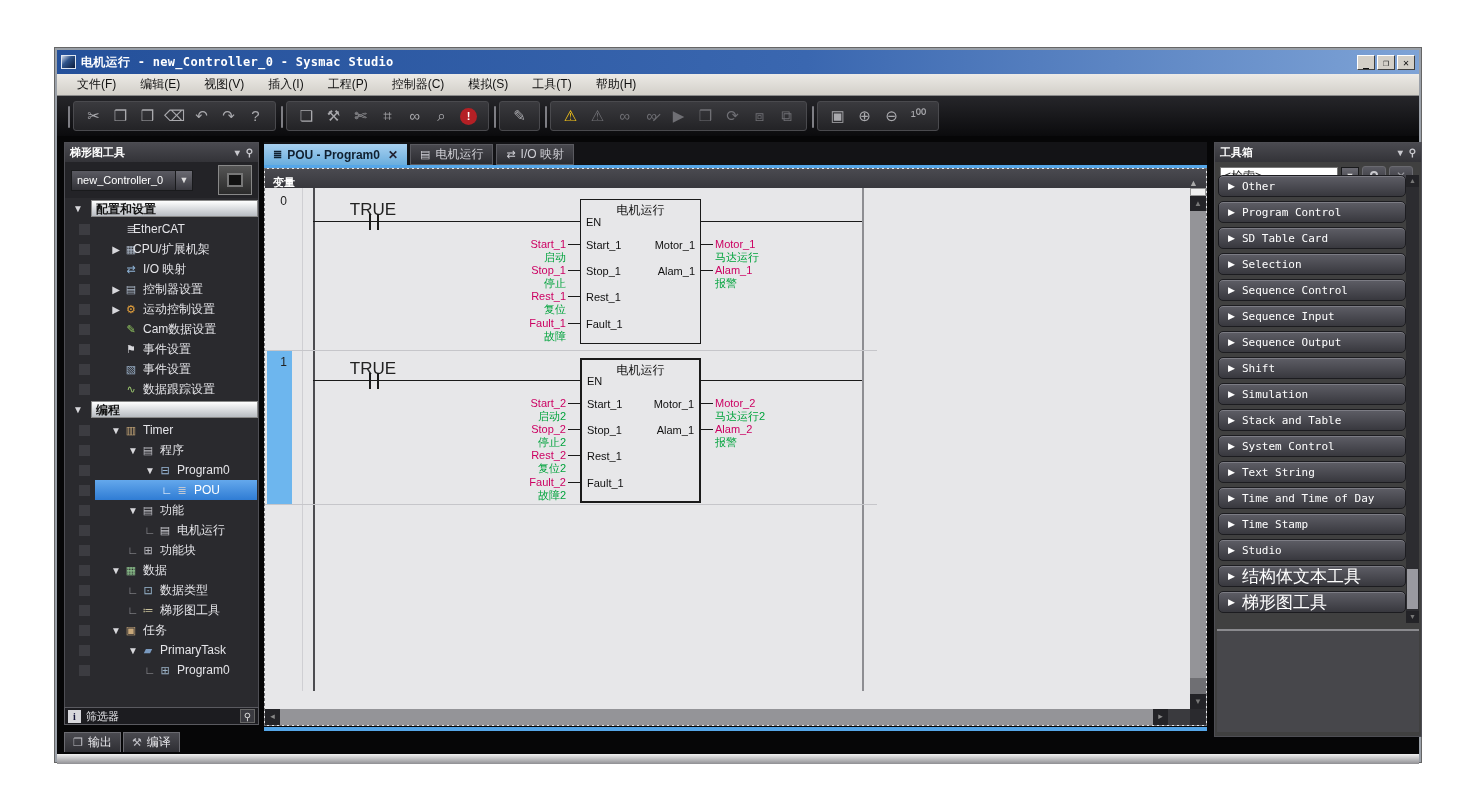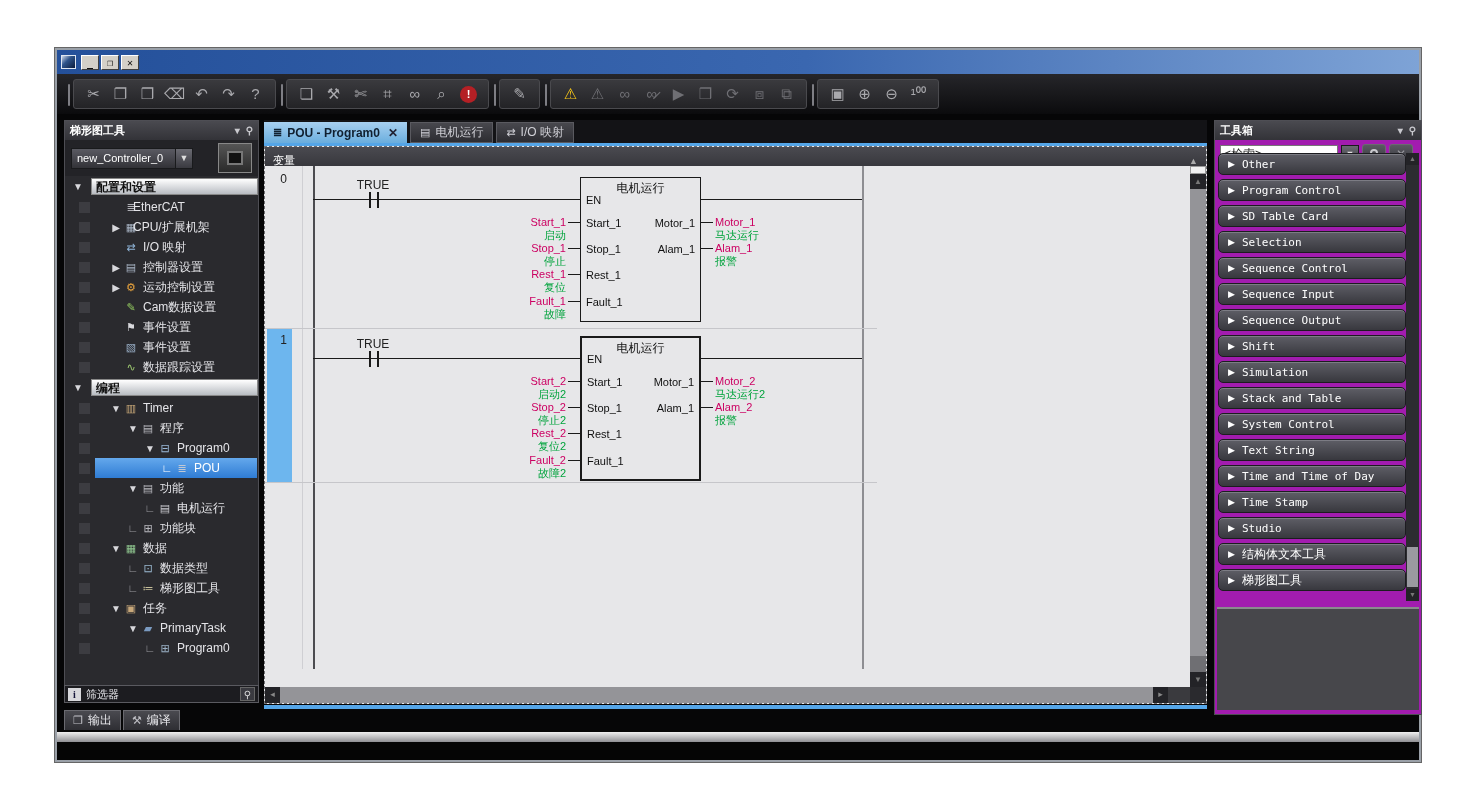--- a/index.html
+++ b/index.html
@@ -66,33 +66,33 @@
   
   .editor { position:absolute; left:207px; top:6px; width:943px; height:588px; }
   .tabs { height:23px; display:flex; align-items:flex-end; background:#131316; }
   .tab { height:21px; display:flex; align-items:center; padding:0 9px; font-size:12px; margin-right:3px; }
   .tab.active { background:linear-gradient(#a8d0f0,#6aaede); color:#102030; font-weight:bold; }
   .tab.inactive { background:linear-gradient(#48484e,#2c2c31); border:1px solid #5a5a60; color:#d0d0d6; }
   .tab .tic { margin-right:5px; font-size:11px; }
   .tab .close { margin-left:8px; font-weight:bold; color:#223; }
   .tab-underline { height:3px; background:#55a6e8; }
   .editor-body { position:relative; height:558px; border:1px dashed #707074; background:#e7e7e9; }
-  .varbar { height:27px; background:linear-gradient(#4a4a50,#303035); color:#fff; font-size:11px; font-weight:normal; display:flex; align-items:center; padding:0 8px; }
+  .varbar { height:27px; background:linear-gradient(#4a4a50,#303035); color:#fff; font-size:11px; font-weight:bold; display:flex; align-items:center; padding:0 8px; }
   .varbar .tri { margin-left:auto; color:#aaa; font-size:9px; }
   .ladder { position:absolute; left:0; top:19px; width:925px; height:521px; background:#e7e7e9; overflow:hidden; }
 
   .rail-left { position:absolute; left:48px; top:0; width:2px; height:503px; background:#4c4c50; }
   .rail-right { position:absolute; left:597px; top:0; width:2px; height:503px; background:#8e8e92; }
   .numcol-line { position:absolute; left:37px; top:0; width:1px; height:503px; background:#cfcfd3; }
   .rung-sep { position:absolute; left:0; width:612px; height:1px; background:#c6c6ca; }
   .rnum { position:absolute; left:0; width:37px; text-align:center; font-size:12px; color:#222; }
   .sel-strip { position:absolute; left:2px; width:25px; background:#6db6ee; }
   .wire { position:absolute; height:1px; background:#1a1a1a; }
   .contact-bar { position:absolute; width:2px; height:16px; background:#1a1a1a; }
-  .contact-label { position:absolute; width:80px; text-align:center; font-size:12px; color:#222; }
+  .contact-label { position:absolute; width:80px; text-align:center; font-size:17px; color:#222; }
   .fblock { position:absolute; left:315px; width:121px; background:#e7e7e9; border:1px solid #1a1a1a; }
   .fblock.thick { border-width:2px; }
   .fb-title { position:absolute; left:0; right:0; text-align:center; font-size:12px; color:#111; top:2px; }
   .fb-en { position:absolute; left:5px; font-size:11px; color:#111; }
   .fb-pin-l { position:absolute; left:5px; font-size:11px; color:#111; }
   .fb-pin-r { position:absolute; right:5px; font-size:11px; color:#111; }
   .arg-in { position:absolute; width:150px; text-align:right; font-size:11px; }
   .arg-out { position:absolute; left:450px; width:160px; text-align:left; font-size:11px; }
   .arg-name { color:#cc0062; }
   .arg-comment { color:#00a33c; }
@@ -103,55 +103,67 @@
   .vscroll .topbox { position:absolute; top:0; left:0; right:0; height:8px; background:#f0f0f0; border:1px solid #999; }
   .vscroll .abox { position:absolute; left:0; right:0; height:15px; background:#232327; color:#777; text-align:center; font-size:8px; line-height:15px; }
   .vscroll .thumb { position:absolute; left:0; right:0; top:23px; height:467px; background:#949498; }
   .hscroll { position:absolute; left:0; bottom:0; height:16px; width:925px; background:#3a3a3e; }
   .hscroll .abox { position:absolute; top:0; width:15px; height:16px; background:#232327; color:#888; text-align:center; font-size:9px; line-height:15px; }
   .hscroll .thumb { position:absolute; left:15px; width:873px; top:0; height:16px; background:#949498; }
   .hcorner { position:absolute; right:0; bottom:0; width:16px; height:16px; background:#2a2a2e; }
   .editor-bottomline { height:4px; background:#55a6e8; margin-top:1px; }
 
   
-  .toolbox { position:absolute; left:1157px; top:6px; width:208px; height:595px; background:#a21caf; border:1px solid #4e4e54; }
+  .toolbox { position:absolute; left:1157px; top:6px; width:208px; height:595px; background:#404040; border:1px solid #4e4e54; }
   .tbx-search { display:flex; align-items:center; padding:4px 4px 4px 5px; gap:3px; }
   .tbx-input { width:118px; height:19px; background:#fff; border:1px solid #777; font-size:12px; color:#222; padding:1px 3px; font-family:"Liberation Sans", sans-serif; }
   .tbx-dd { width:18px; height:19px; background:linear-gradient(#6a6a72,#3a3a40); border:1px solid #191a1c; color:#ddd; font-size:9px; text-align:center; line-height:17px; }
   .tbx-btn { width:24px; height:20px; background:linear-gradient(#5a5a62,#343439); border:1px solid #6a6a70; border-radius:3px; position:relative; }
   .mag { position:absolute; left:7px; top:4px; width:8px; height:8px; border:2px solid #c9c9ce; border-radius:50%; }
   .mag::after { content:""; position:absolute; left:7px; top:7px; width:5px; height:2px; background:#c9c9ce; transform:rotate(45deg); }
   .xg { color:#9a9aa0; font-size:12px; text-align:center; line-height:18px; }
   .tbx-list { position:absolute; left:3px; top:32px; width:188px; }
   .tbx-item { height:22px; margin-bottom:4px; background:linear-gradient(#5e5e66,#38383e); border:1px solid #1c1c20; border-radius:5px; display:flex; align-items:center; color:#fff; box-shadow:inset 0 1px 0 #7c7c84; }
   .tbx-item .tri { font-size:9px; color:#fff; margin:0 7px 0 9px; }
   .tbx-item .lb { font-size:11px; font-family:"DejaVu Sans Mono", monospace; }
-  .tbx-item .lb.cn { font-size:12px; font-family:"Liberation Sans", sans-serif; }
+  .tbx-item .lb.cn { font-size:17px; font-family:"Liberation Sans", sans-serif; }
   .tbx-scroll { position:absolute; right:2px; top:32px; width:13px; height:448px; background:#2c2c30; }
   .tbx-scroll .abox { position:absolute; left:0; right:0; height:12px; background:#232327; color:#777; font-size:7px; text-align:center; line-height:12px; }
   .tbx-scroll .thumb { position:absolute; left:1px; right:1px; bottom:14px; height:40px; background:#9a9aa0; }
   .tbx-rest { position:absolute; left:2px; right:2px; top:486px; height:103px; background:#47474b; border-top:2px solid #8a8a8e; }
 
   
   .winbottom { height:10px; background:linear-gradient(#f0f0f0,#8f8f93); }
 </style>
 </head>
 <body>
 
 <div class="app">
 
   <div class="titlebar">
     <div class="title-icon"></div>
+    <div class="title-text">电机运行 - new_Controller_0 - Sysmac Studio</div>
     <div class="win-btns">
       <div class="win-btn">_</div>
       <div class="win-btn">❐</div>
       <div class="win-btn">✕</div>
     </div>
   </div>
 
+  <div class="menubar" id="menubar">
+      <span class="menu-item">文件(F)</span>
+      <span class="menu-item">编辑(E)</span>
+      <span class="menu-item">视图(V)</span>
+      <span class="menu-item">插入(I)</span>
+      <span class="menu-item">工程(P)</span>
+      <span class="menu-item">控制器(C)</span>
+      <span class="menu-item">模拟(S)</span>
+      <span class="menu-item">工具(T)</span>
+      <span class="menu-item">帮助(H)</span>
+    </div>
 
   <div class="toolbar" id="toolbar">
       <div class="tb-group">
         <span class="tb-icon">✂</span>
         <span class="tb-icon">❐</span>
         <span class="tb-icon">❒</span>
         <span class="tb-icon">⌫</span>
         <span class="tb-icon">↶</span>
         <span class="tb-icon">↷</span>
         <span class="tb-icon">?</span>

